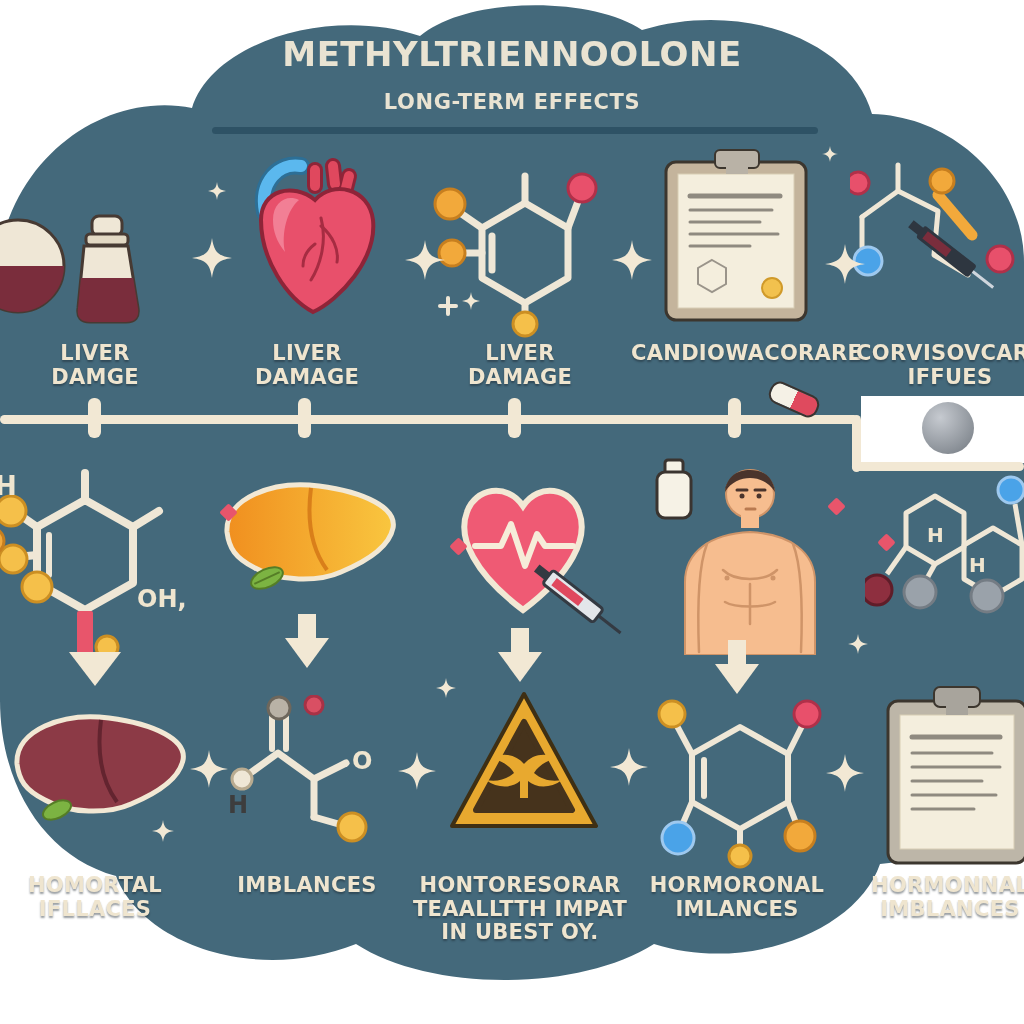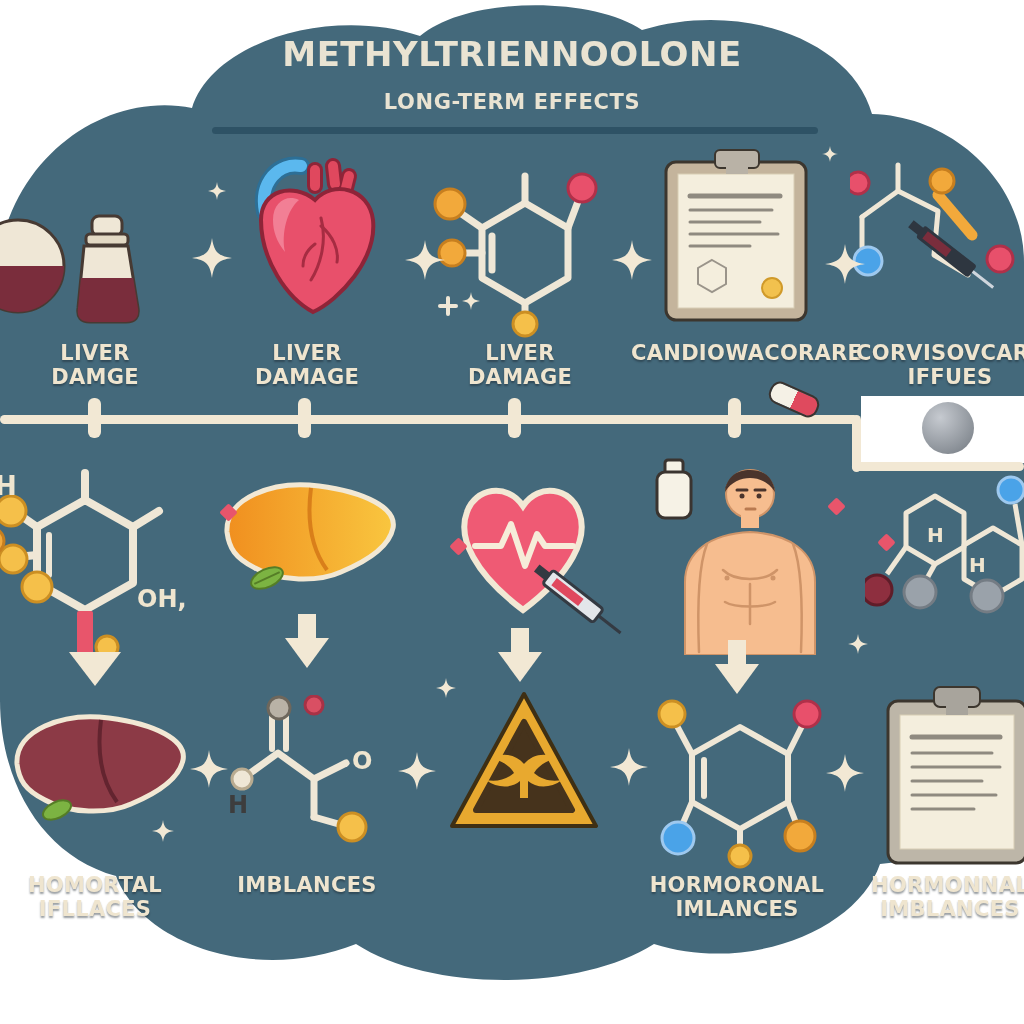--- a/index.html
+++ b/index.html
@@ -376,20 +376,25 @@
       <path d="M20,0 C22,14 26,18 40,20 C26,22 22,26 20,40 C18,26 14,22 0,20 C14,18 18,14 20,0 Z"></path>
     </svg>
 
   <div class="label" style="left:-11px;top:874px">
     <div>HOMORTAL</div>
     <div>IFLLACES</div>
   </div>
   <div class="label" style="left:201px;top:874px">
     <div>IMBLANCES</div>
   </div>
+  <div class="label" style="left:408px;top:874px;width:224px">
+    <div>HONTORESORAR</div>
+    <div>TEAALLTTH IMPAT</div>
+    <div>IN UBEST OY.</div>
+  </div>
   <div class="label" style="left:631px;top:874px">
     <div>HORMORONAL</div>
     <div>IMLANCES</div>
   </div>
   <div class="label" style="left:844px;top:874px">
     <div>HORMONNAL</div>
     <div>IMBLANCES</div>
   </div>
 
 </div>

